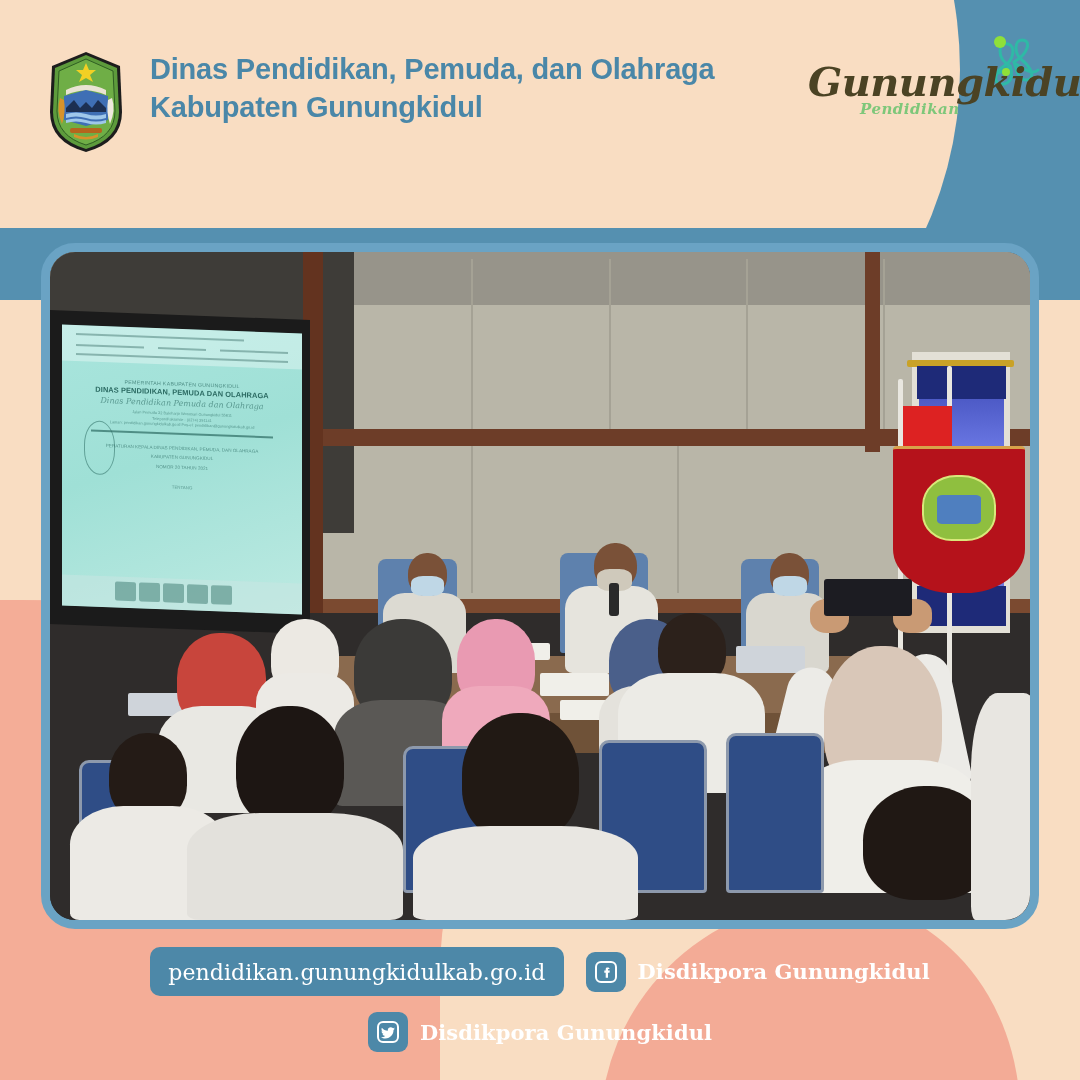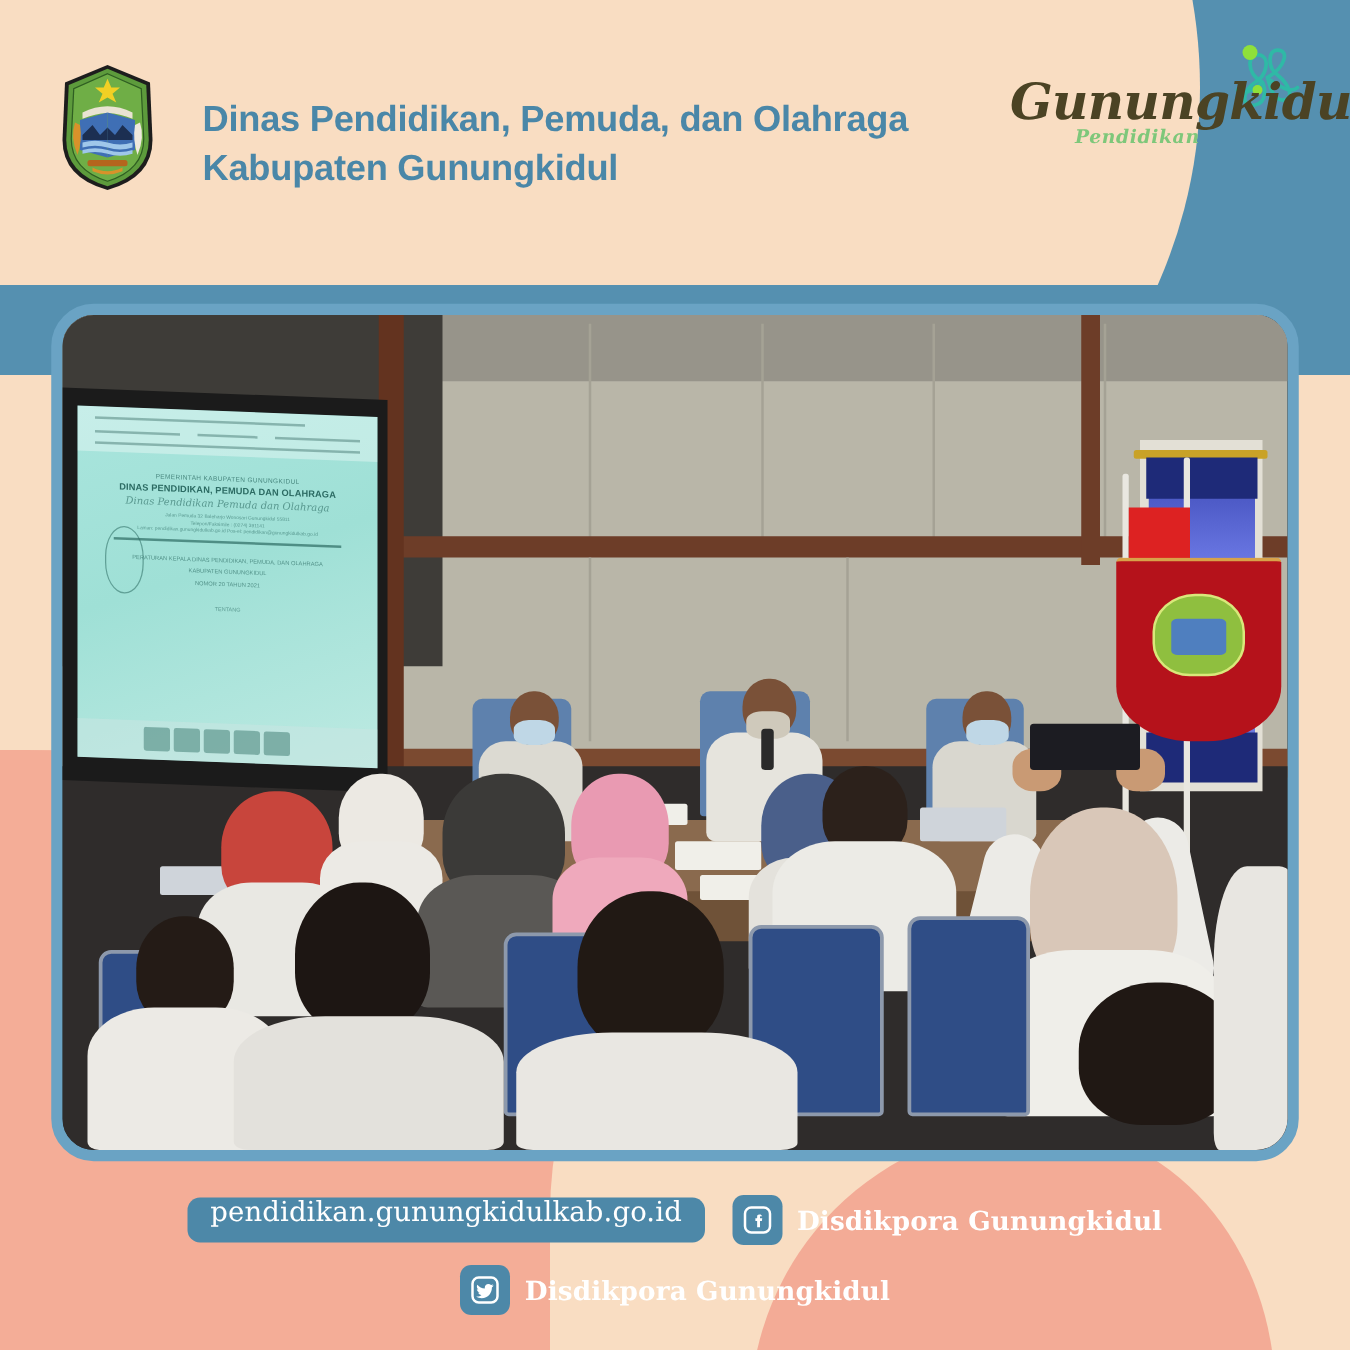--- a/index.html
+++ b/index.html
@@ -83,22 +83,22 @@
     background: #f3ab96;
     border-radius: 55% 45% 0 0 / 70% 65% 0 0;
   }
 
   
   .header {
     position: absolute;
     top: 50px;
     left: 44px;
     display: flex;
-    align-items: flex-end;
-    gap: 34px;
+    align-items: flex-start;
+    gap: 22px;
     z-index: 6;
   }
   .crest { width: 84px; height: 104px; flex: none; }
   .header-text {
     color: #4a87a8;
     font-weight: bold;
     font-size: 29px;
     line-height: 1.32;
     letter-spacing: -0.2px;
     white-space: pre-line;
@@ -249,21 +249,21 @@
     font-family: "DejaVu Serif", serif;
     font-weight: bold;
     font-size: 21px;
     letter-spacing: 0.1px;
     white-space: nowrap;
   }
   .site-badge {
     background: #4d88a8;
     color: #ffffff;
     border-radius: 10px;
-    padding: 0 18px 11px;
+    padding: 13px 18px 11px;
     font-family: "DejaVu Serif", serif;
     font-size: 22px;
     letter-spacing: 0.1px;
     white-space: nowrap;
   }
 </style>
 </head>
 <body>
 
 <div id="poster">

